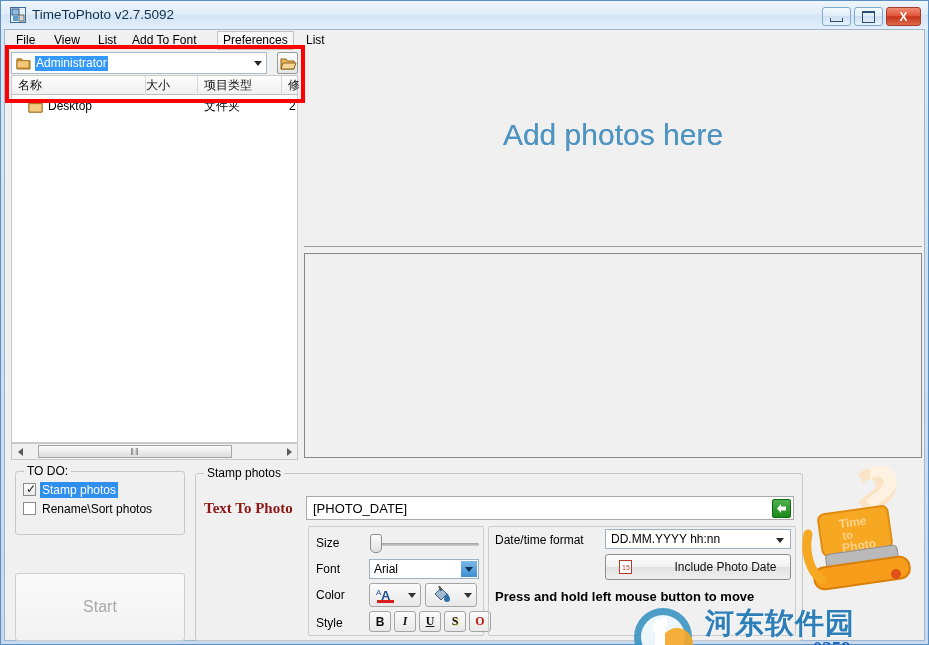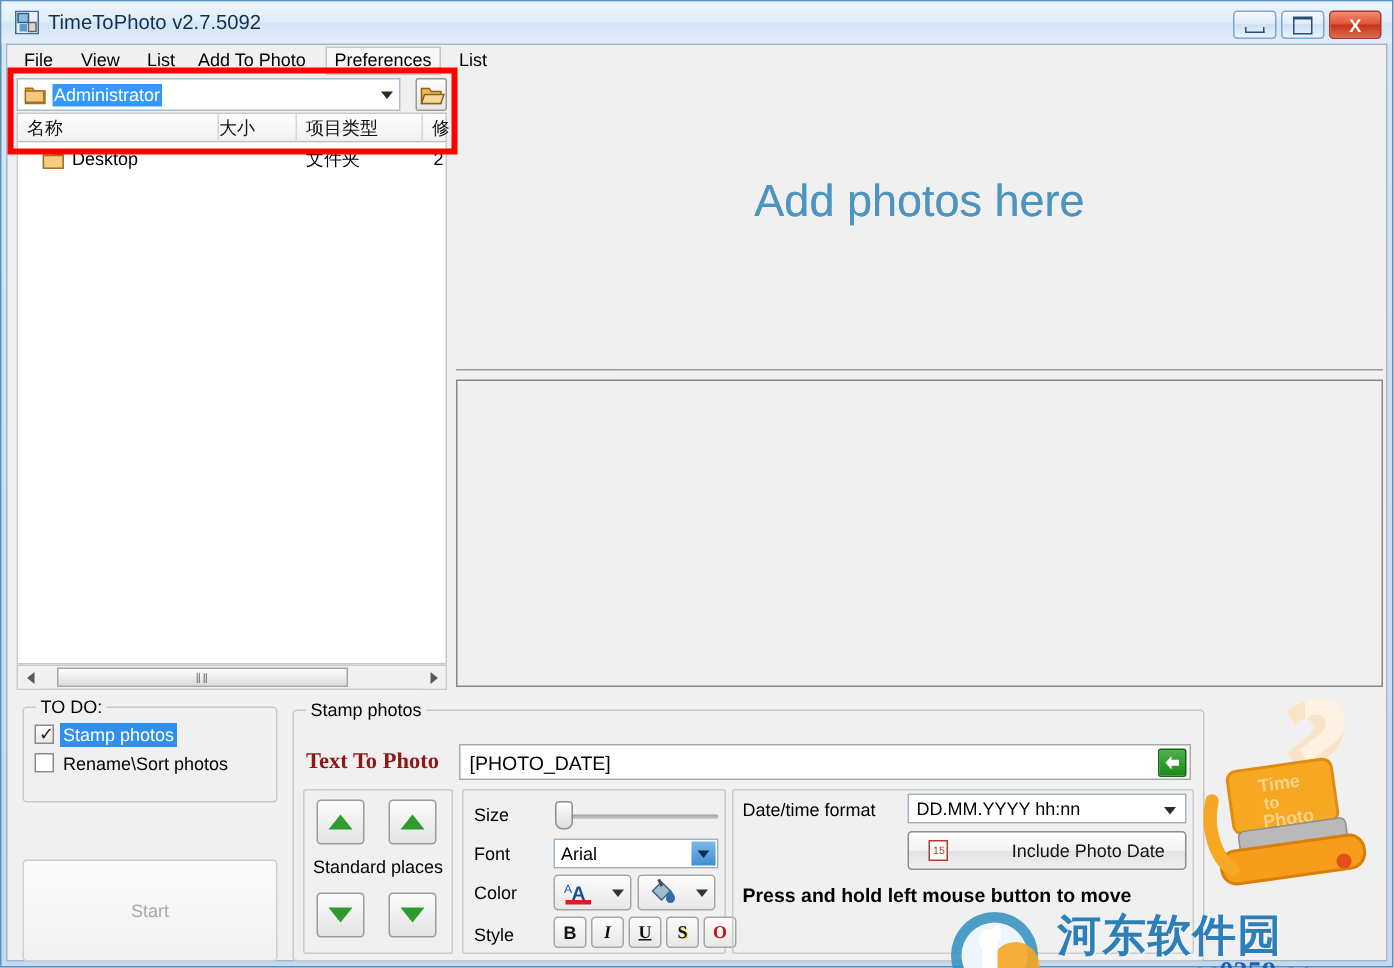--- a/index.html
+++ b/index.html
@@ -190,21 +190,21 @@
   .chk-label{
     position:absolute;left:17px;top:0;height:16px;line-height:16px;font-size:12px;color:#000;
     white-space:nowrap;padding:0 2px;
   }
   .chk-label.selected{background:#2f8fef;color:#fff;}
   #start-btn{
     position:absolute;left:10px;top:543px;width:170px;height:68px;
     border:1px solid #cfcfcf;border-radius:3px;box-sizing:border-box;
     background:linear-gradient(to bottom,#fafafa,#f1f1f1);
     display:flex;align-items:center;justify-content:center;
-    font-size:12px;color:#a8a8a8;
+    font-size:16px;color:#a8a8a8;
   }
 
   
   #stamp-group{left:190px;top:443px;width:608px;height:168px;}
   #text-to-photo{
     position:absolute;left:8px;top:26px;
     font-family:"Liberation Serif", serif;font-weight:bold;font-size:15px;color:#8e1616;
     white-space:nowrap;
   }
   #stamp-input-wrap{
@@ -358,21 +358,21 @@
       <div class="glyph">X</div>
     </div>
   </div>
 
   <div id="client">
 
     <div id="menubar">
       <div class="menu-item" style="left:6px">File</div>
       <div class="menu-item" style="left:44px">View</div>
       <div class="menu-item" style="left:88px">List</div>
-      <div class="menu-item" style="left:122px">Add To Photo</div>
+      <div class="menu-item" style="left:122px">Add To Font</div>
       <div class="menu-item" id="menu-preferences" style="left:212px">Preferences</div>
       <div class="menu-item" style="left:296px">List</div>
     </div>
 
     <div id="browser">
 
       <div id="pathbar">
         <div id="path-combo">
           <svg id="path-folder-icon" viewBox="0 0 16 15">
             <path d="M1 3h5l1.5 2H15v9H1z" fill="#e8a33d" stroke="#a5701d"></path>
@@ -477,35 +477,20 @@
 
       <div id="stamp-input-wrap">
         <div id="stamp-input-text">[PHOTO_DATE]</div>
         <div id="stamp-back-btn">
           <svg width="11" height="11" viewBox="0 0 11 11">
             <path d="M10 3.5H5V1L1 5.5 5 10V7.5h5z" fill="#ffffff"></path>
           </svg>
         </div>
       </div>
 
-      <div id="places-box">
-        <div class="arrow-btn" style="left:8px;top:6px">
-            <div class="tri-up"></div>
-          </div>
-        <div class="arrow-btn" style="left:56px;top:6px">
-            <div class="tri-up"></div>
-          </div>
-        <div id="places-label">Standard places</div>
-        <div class="arrow-btn" style="left:8px;top:68px">
-            <div class="tri-dn"></div>
-          </div>
-        <div class="arrow-btn" style="left:56px;top:68px">
-            <div class="tri-dn"></div>
-          </div>
-      </div>
 
       <div id="format-box">
         <div class="fmt-label" style="top:8px">Size</div>
         <div id="size-slider-track"></div>
         <div id="size-slider-thumb"></div>
 
         <div class="fmt-label" style="top:34px">Font</div>
         <div id="font-combo">
           <div id="font-combo-text">Arial</div>
           <div id="font-combo-btn">

